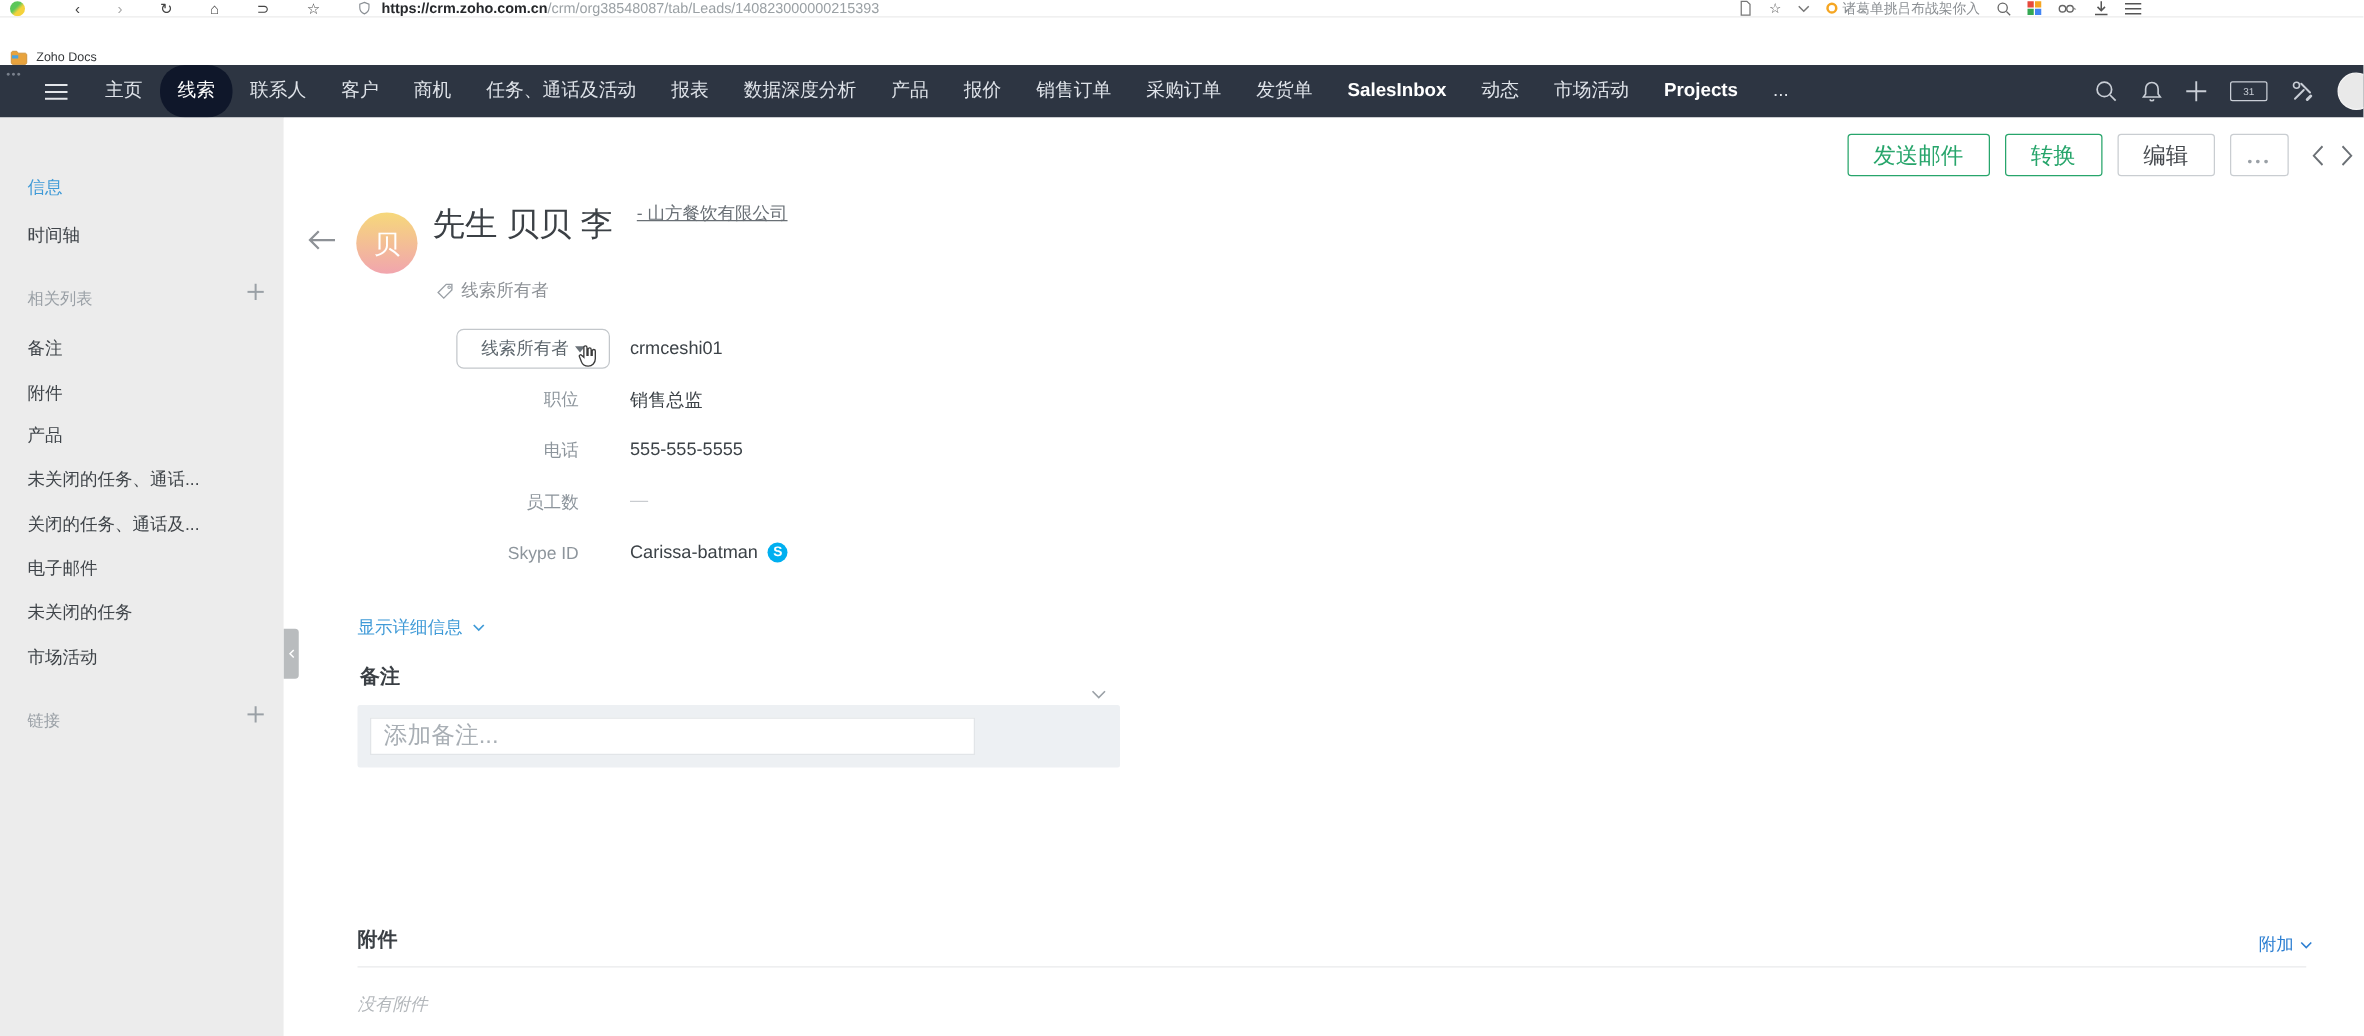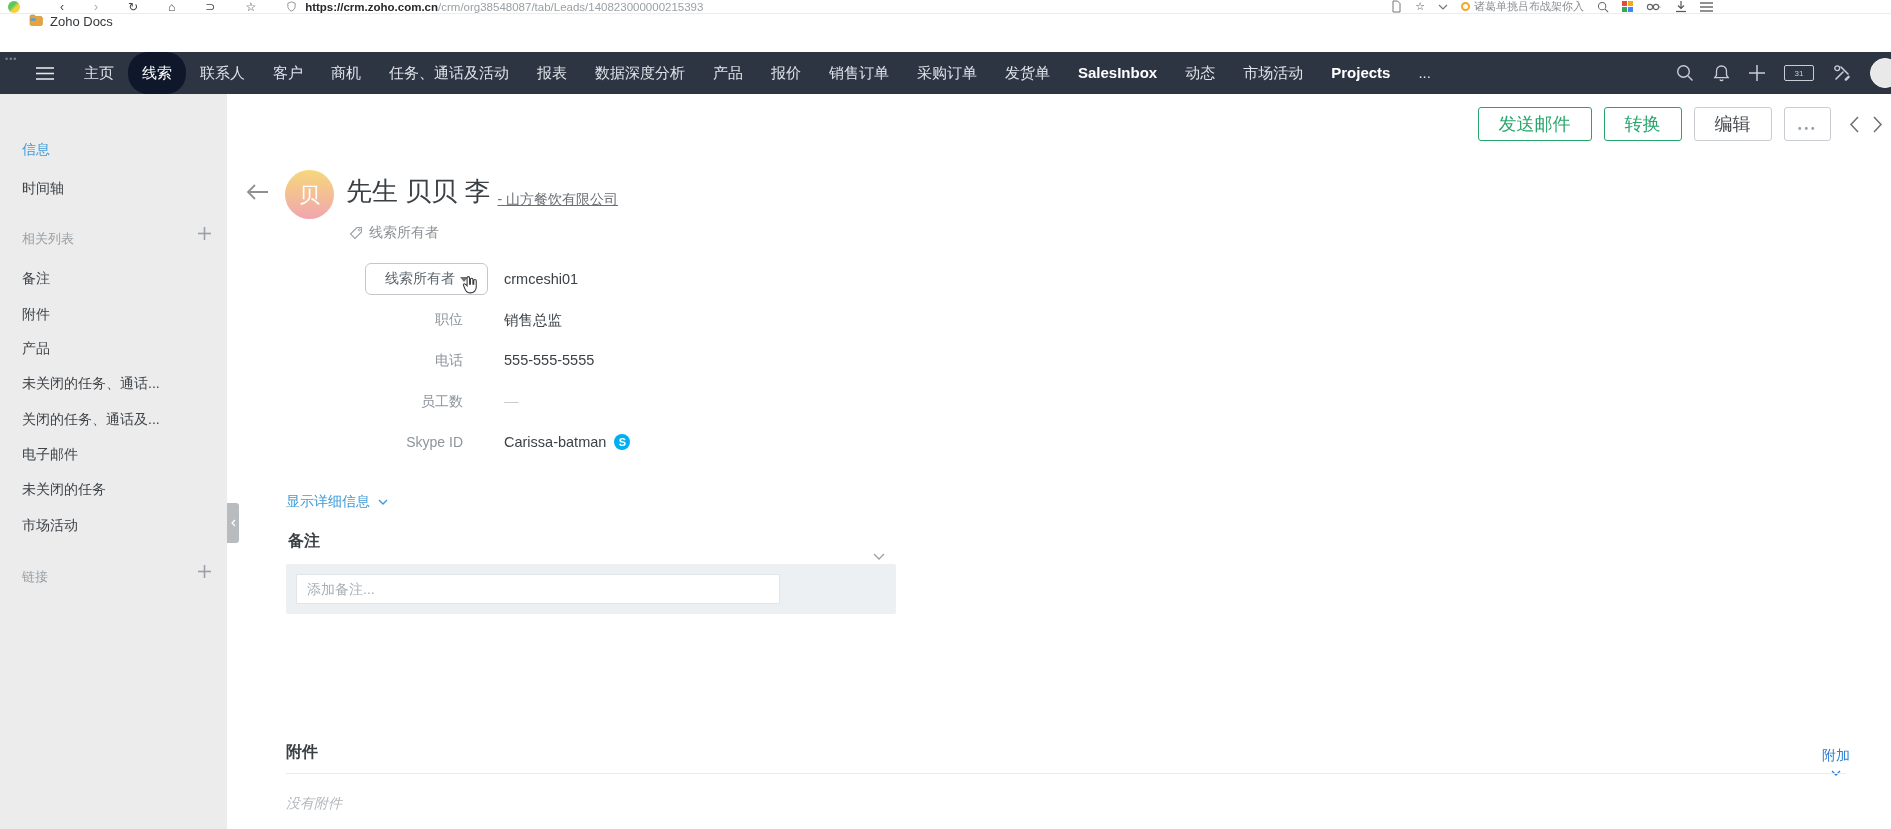--- a/index.html
+++ b/index.html
@@ -20,22 +20,22 @@
   .bt-url b{color:#26282b;font-weight:bold;}
   .bt-right{margin-left:auto;margin-right:178px;display:flex;align-items:center;gap:13px;color:#555;}
   .bt-promo{display:flex;align-items:center;gap:4px;color:#8b8f93;font-size:11px;}
   .bt-promo-dot{width:9px;height:9px;border:2px solid #f5a623;border-radius:50%;flex:none;}
   .bt-grid{display:grid;grid-template-columns:5px 5px;grid-template-rows:5px 5px;gap:1px;}
   .bt-grid i{display:block;}
   .bt-grid i:nth-child(1){background:#e64a3c;} .bt-grid i:nth-child(2){background:#f5a623;}
   .bt-grid i:nth-child(3){background:#34a853;} .bt-grid i:nth-child(4){background:#4285f4;}
 
   
-  .bookmarks{height:38px;display:flex;align-items:flex-start;gap:7px;padding-left:8px;
-             font-size:13px;color:#35383b;margin-left:21px;}
+  .bookmarks{height:38px;display:flex;align-items:flex-end;gap:7px;padding-left:8px;
+             font-size:10px;color:#35383b;}
 
   
   .navbar{height:42px;background:#2d3542;display:flex;align-items:center;color:#dfe3e9;
           font-size:15px;position:relative;overflow:hidden;}
   .nav-dots{position:absolute;left:5px;top:2px;color:#79808c;font-size:9px;letter-spacing:1px;}
   .nav-burger{margin-left:36px;margin-right:16px;display:flex;align-items:center;cursor:pointer;}
   .nav-item{padding:0 14px;height:42px;line-height:42px;white-space:nowrap;cursor:pointer;}
   .nav-item.active{background:#0f172a;color:#fff;border-radius:20px;}
   .nav-item.bold{font-weight:bold;color:#fff;}
   .nav-icons{margin-left:auto;display:flex;align-items:center;gap:19px;}
@@ -65,21 +65,21 @@
   .btn.green{border-color:#27a56b;color:#27a56b;}
   .btn.more{color:#9aa0a6;padding:0 13px;letter-spacing:2px;font-weight:bold;}
   .pager{display:flex;gap:12px;margin-left:6px;align-items:center;}
   .pager svg{display:block;cursor:pointer;}
 
   
   .back-arrow{position:absolute;left:19px;top:88px;cursor:pointer;}
   .lead-avatar{position:absolute;left:58px;top:76px;width:49px;height:49px;border-radius:50%;
                background:linear-gradient(#f6d87b,#f1a5ae);color:#fff;font-size:21px;
                display:flex;align-items:center;justify-content:center;}
-  .lead-title{position:absolute;left:119px;top:80px;display:flex;align-items:flex-end;white-space:nowrap;}
+  .lead-title{position:absolute;left:119px;top:68px;display:flex;align-items:flex-start;white-space:nowrap;gap:12px;}
   .lead-name{font-size:26px;color:#3b4045;}
   .lead-company{font-size:14px;color:#696f75;margin-left:7px;text-decoration:underline;}
   .add-tag{position:absolute;left:122px;top:130px;display:flex;align-items:center;gap:6px;
            color:#8d9196;font-size:14px;cursor:pointer;}
 
   
   .owner-btn{position:absolute;left:138px;top:169px;width:123px;height:32px;border:1px solid #c3c7cb;
              border-radius:6px;background:#fff;color:#5d666d;font-size:14px;display:flex;
              align-items:center;justify-content:center;gap:5px;cursor:pointer;font-family:inherit;}
   .cursor-hand{position:absolute;left:233px;top:180px;z-index:9;pointer-events:none;}
@@ -90,27 +90,27 @@
                font-weight:bold;display:flex;align-items:center;justify-content:center;margin-left:8px;}
 
   .show-details{position:absolute;left:59px;top:399px;display:flex;align-items:center;gap:8px;
                 color:#3f9ad7;font-size:14px;cursor:pointer;}
 
   
   .notes-heading{position:absolute;left:61px;top:437px;font-size:16px;font-weight:bold;color:#3a3f44;}
   .notes-chevron{position:absolute;left:646px;top:452px;color:#9aa0a6;cursor:pointer;}
   .notes-box{position:absolute;left:59px;top:470px;width:610px;height:50px;background:#edf0f3;border-radius:2px;}
   .notes-input{position:absolute;left:10px;top:10px;width:484px;height:30px;border:1px solid #e2e5e8;
-               background:#fff;font-size:14px;padding:0 10px;color:#3c4247;font-family:inherit;outline:none;}
+               background:#fff;font-size:19px;padding:0 10px;color:#3c4247;font-family:inherit;outline:none;}
   .notes-input::placeholder{color:#a9afb5;}
 
   
   .attach-heading{position:absolute;left:59px;top:648px;font-size:16px;font-weight:bold;color:#3a3f44;}
   .attach-link{position:absolute;right:41px;top:653px;display:flex;align-items:center;gap:5px;
-               color:#2d7fd2;font-size:14px;cursor:pointer;flex-direction:column;}
+               color:#2d7fd2;font-size:14px;cursor:pointer;}
   .attach-divider{position:absolute;left:59px;top:679px;width:1559px;height:1px;background:#e9eaeb;}
   .attach-empty{position:absolute;left:59px;top:701px;font-style:italic;font-size:14px;color:#b3b7bb;}
 
   svg{overflow:visible;}
 </style>
 </head>
 <body>
 
 <div class="screen">
 

